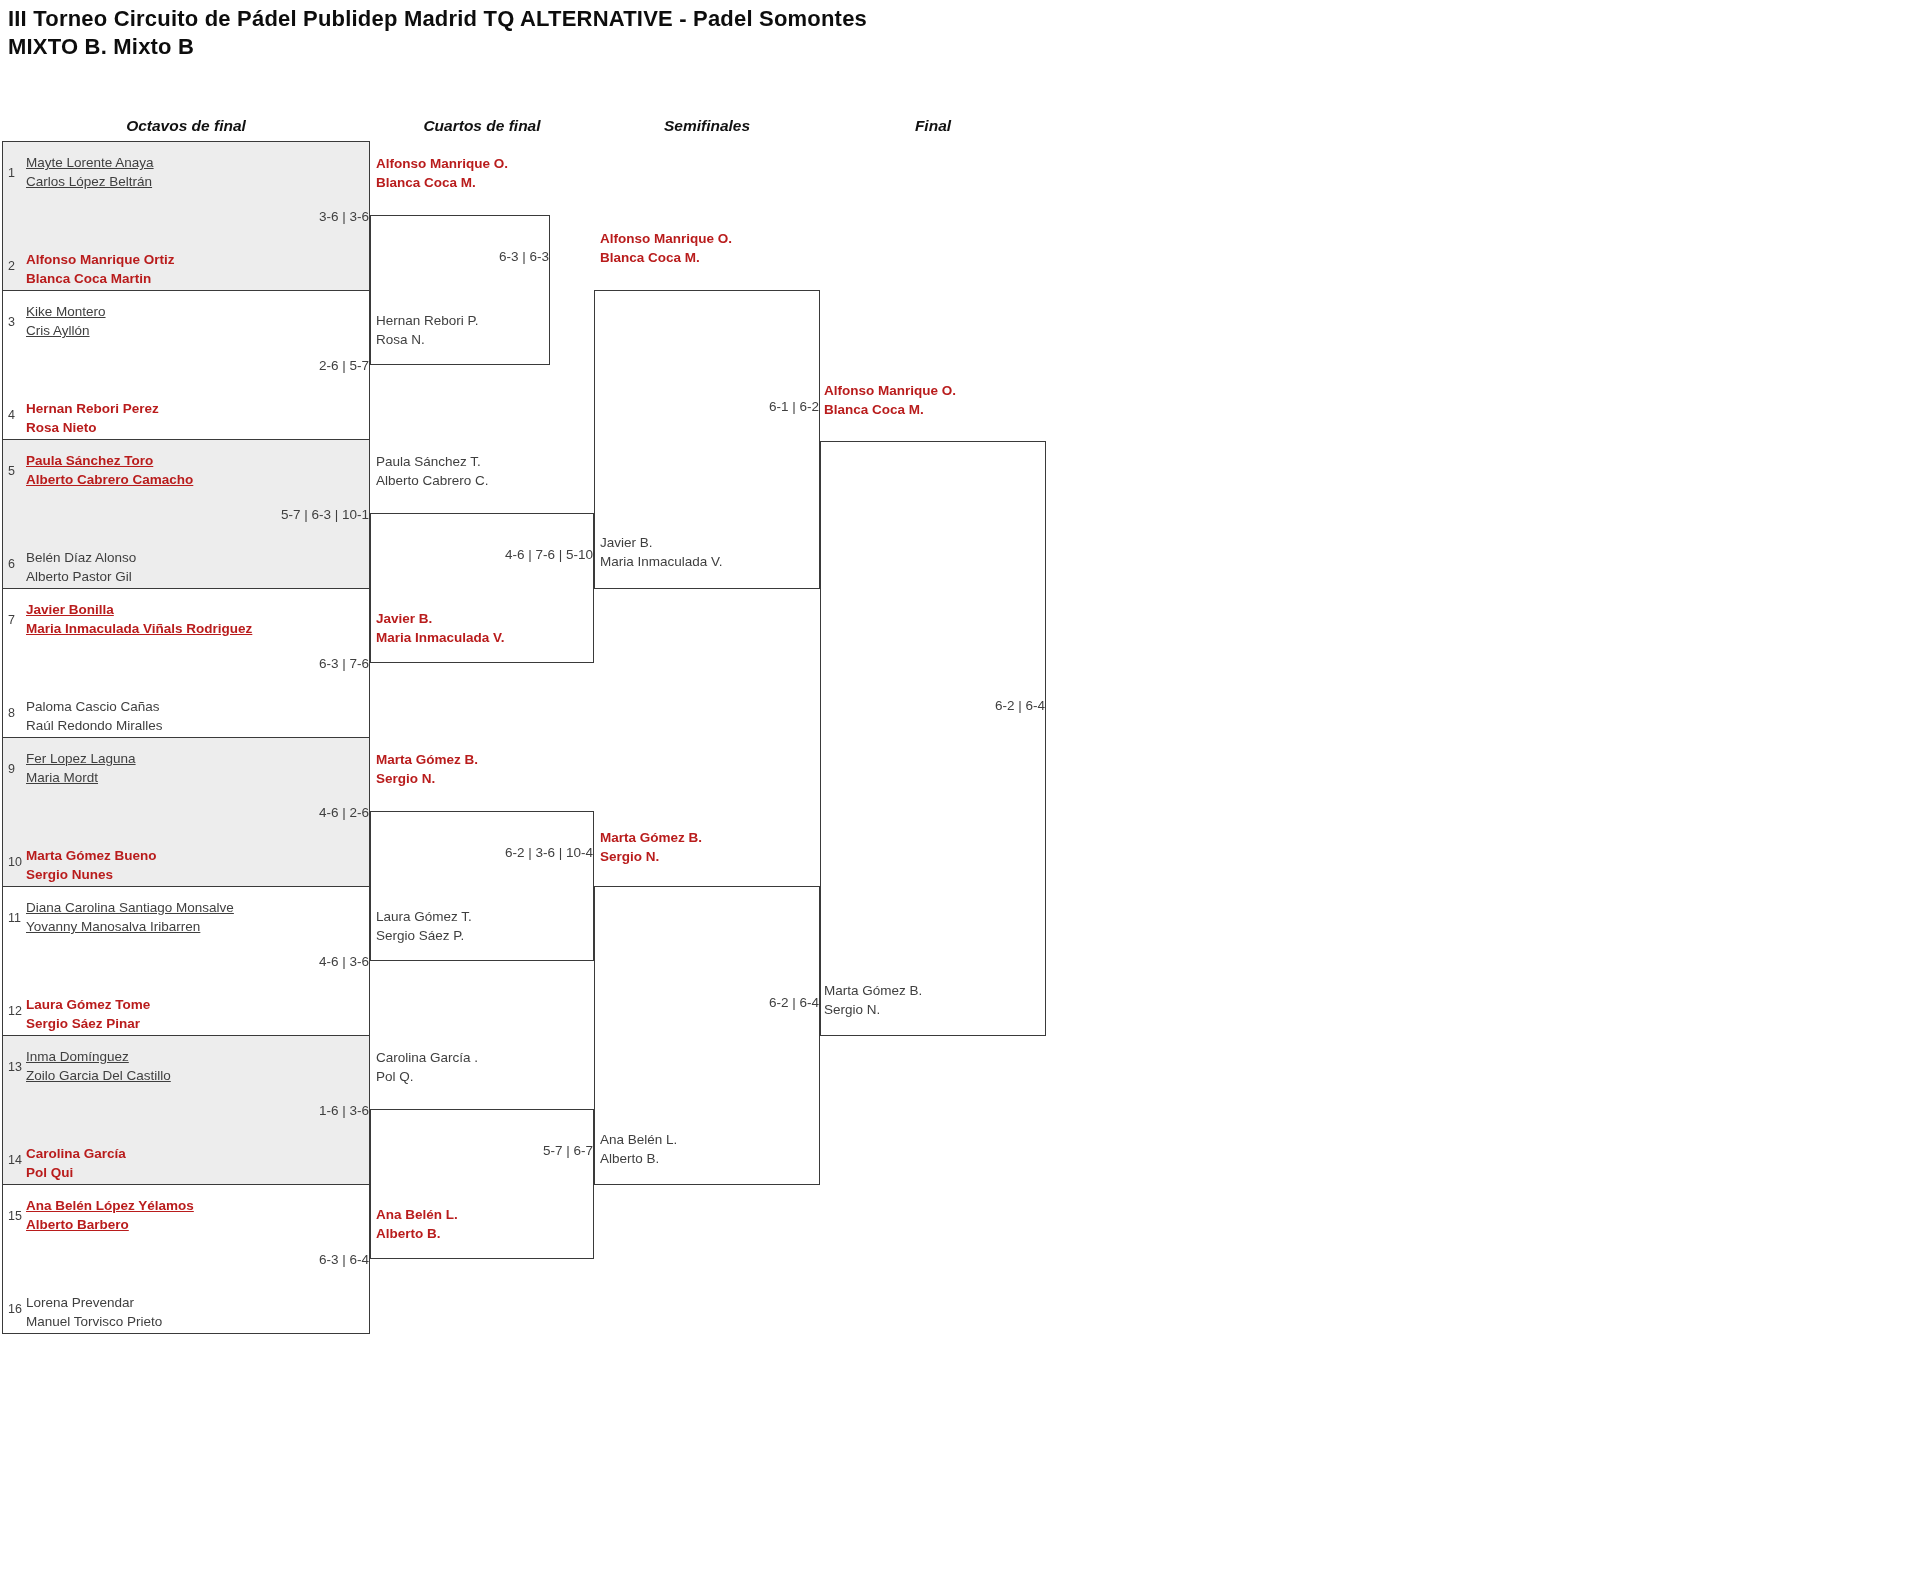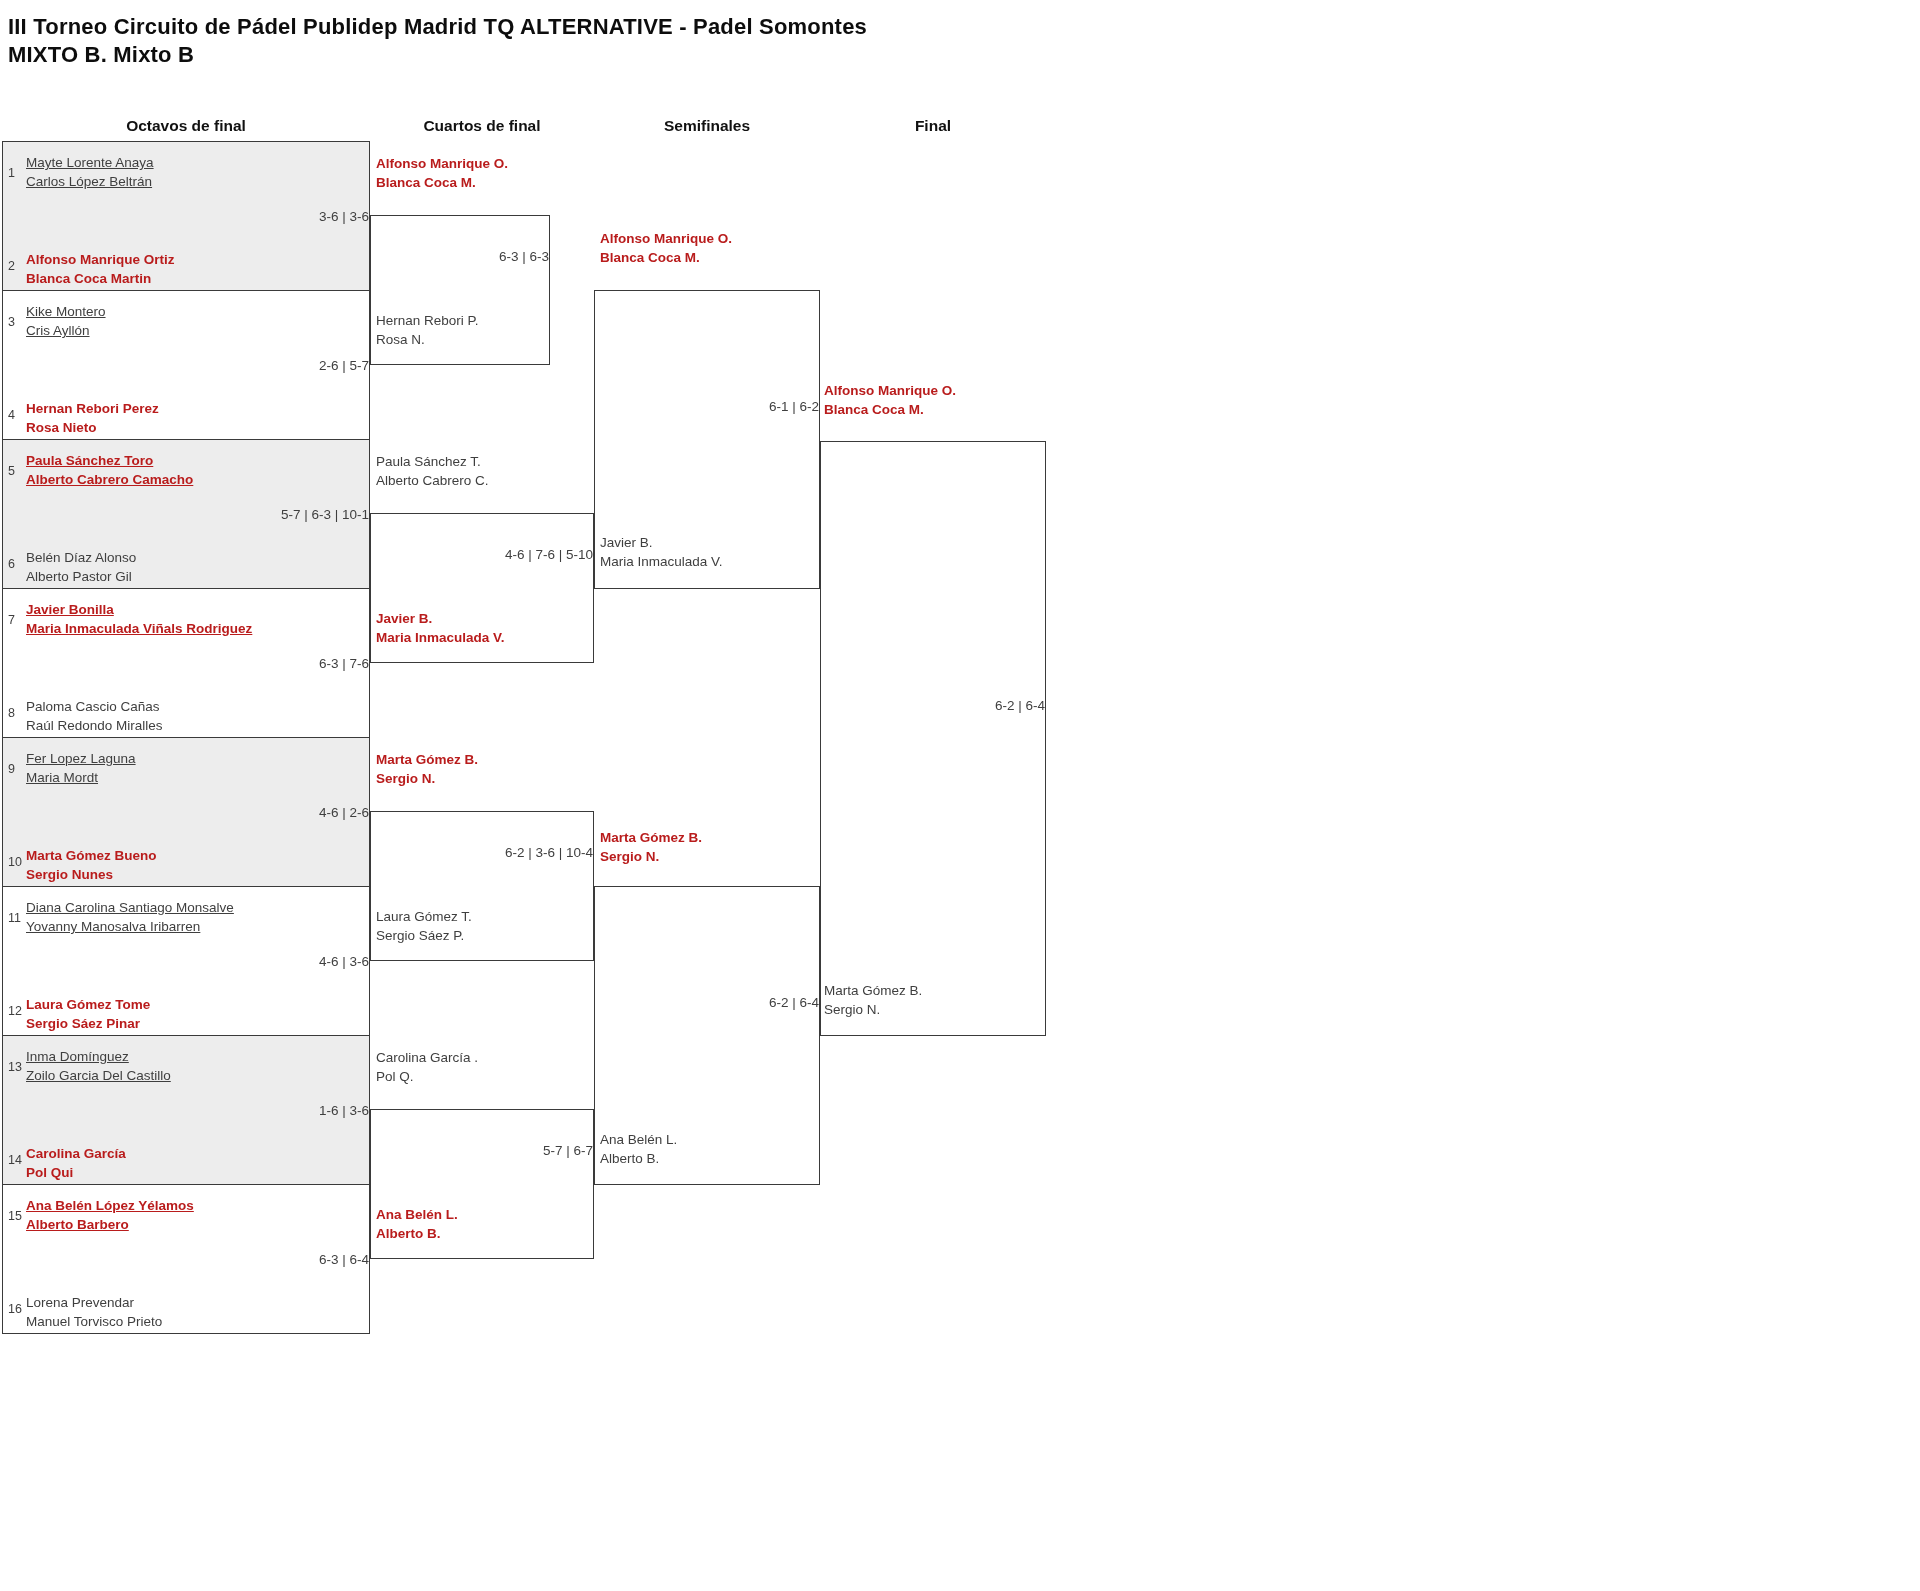--- a/index.html
+++ b/index.html
@@ -8,25 +8,24 @@
     width:1920px;height:1591px;
     font-family:"Liberation Sans","DejaVu Sans",sans-serif;
     color:#3f3f3f;
     overflow:hidden;
   }
   .abs{position:absolute;}
   .title{
     left:8px;top:5px;width:1400px;
     font-size:22px;font-weight:700;color:#0d0d0d;line-height:28px;
     letter-spacing:.2px;
-    margin-top:8px;
   }
   .round-header{
     top:117px;width:240px;text-align:center;
-    font-size:15.5px;font-weight:700;color:#111;
+    font-size:15.5px;font-weight:700;color:#111;font-style:italic;
   }
   
   .obox{
     left:2px;width:368px;height:150px;
     border:1px solid #3a3a3a;background:#fff;box-sizing:border-box;
   }
   .obox.shaded{background:#ededed;}
   
   .rbox{
     border:1px solid #3a3a3a;box-sizing:border-box;background:transparent;

